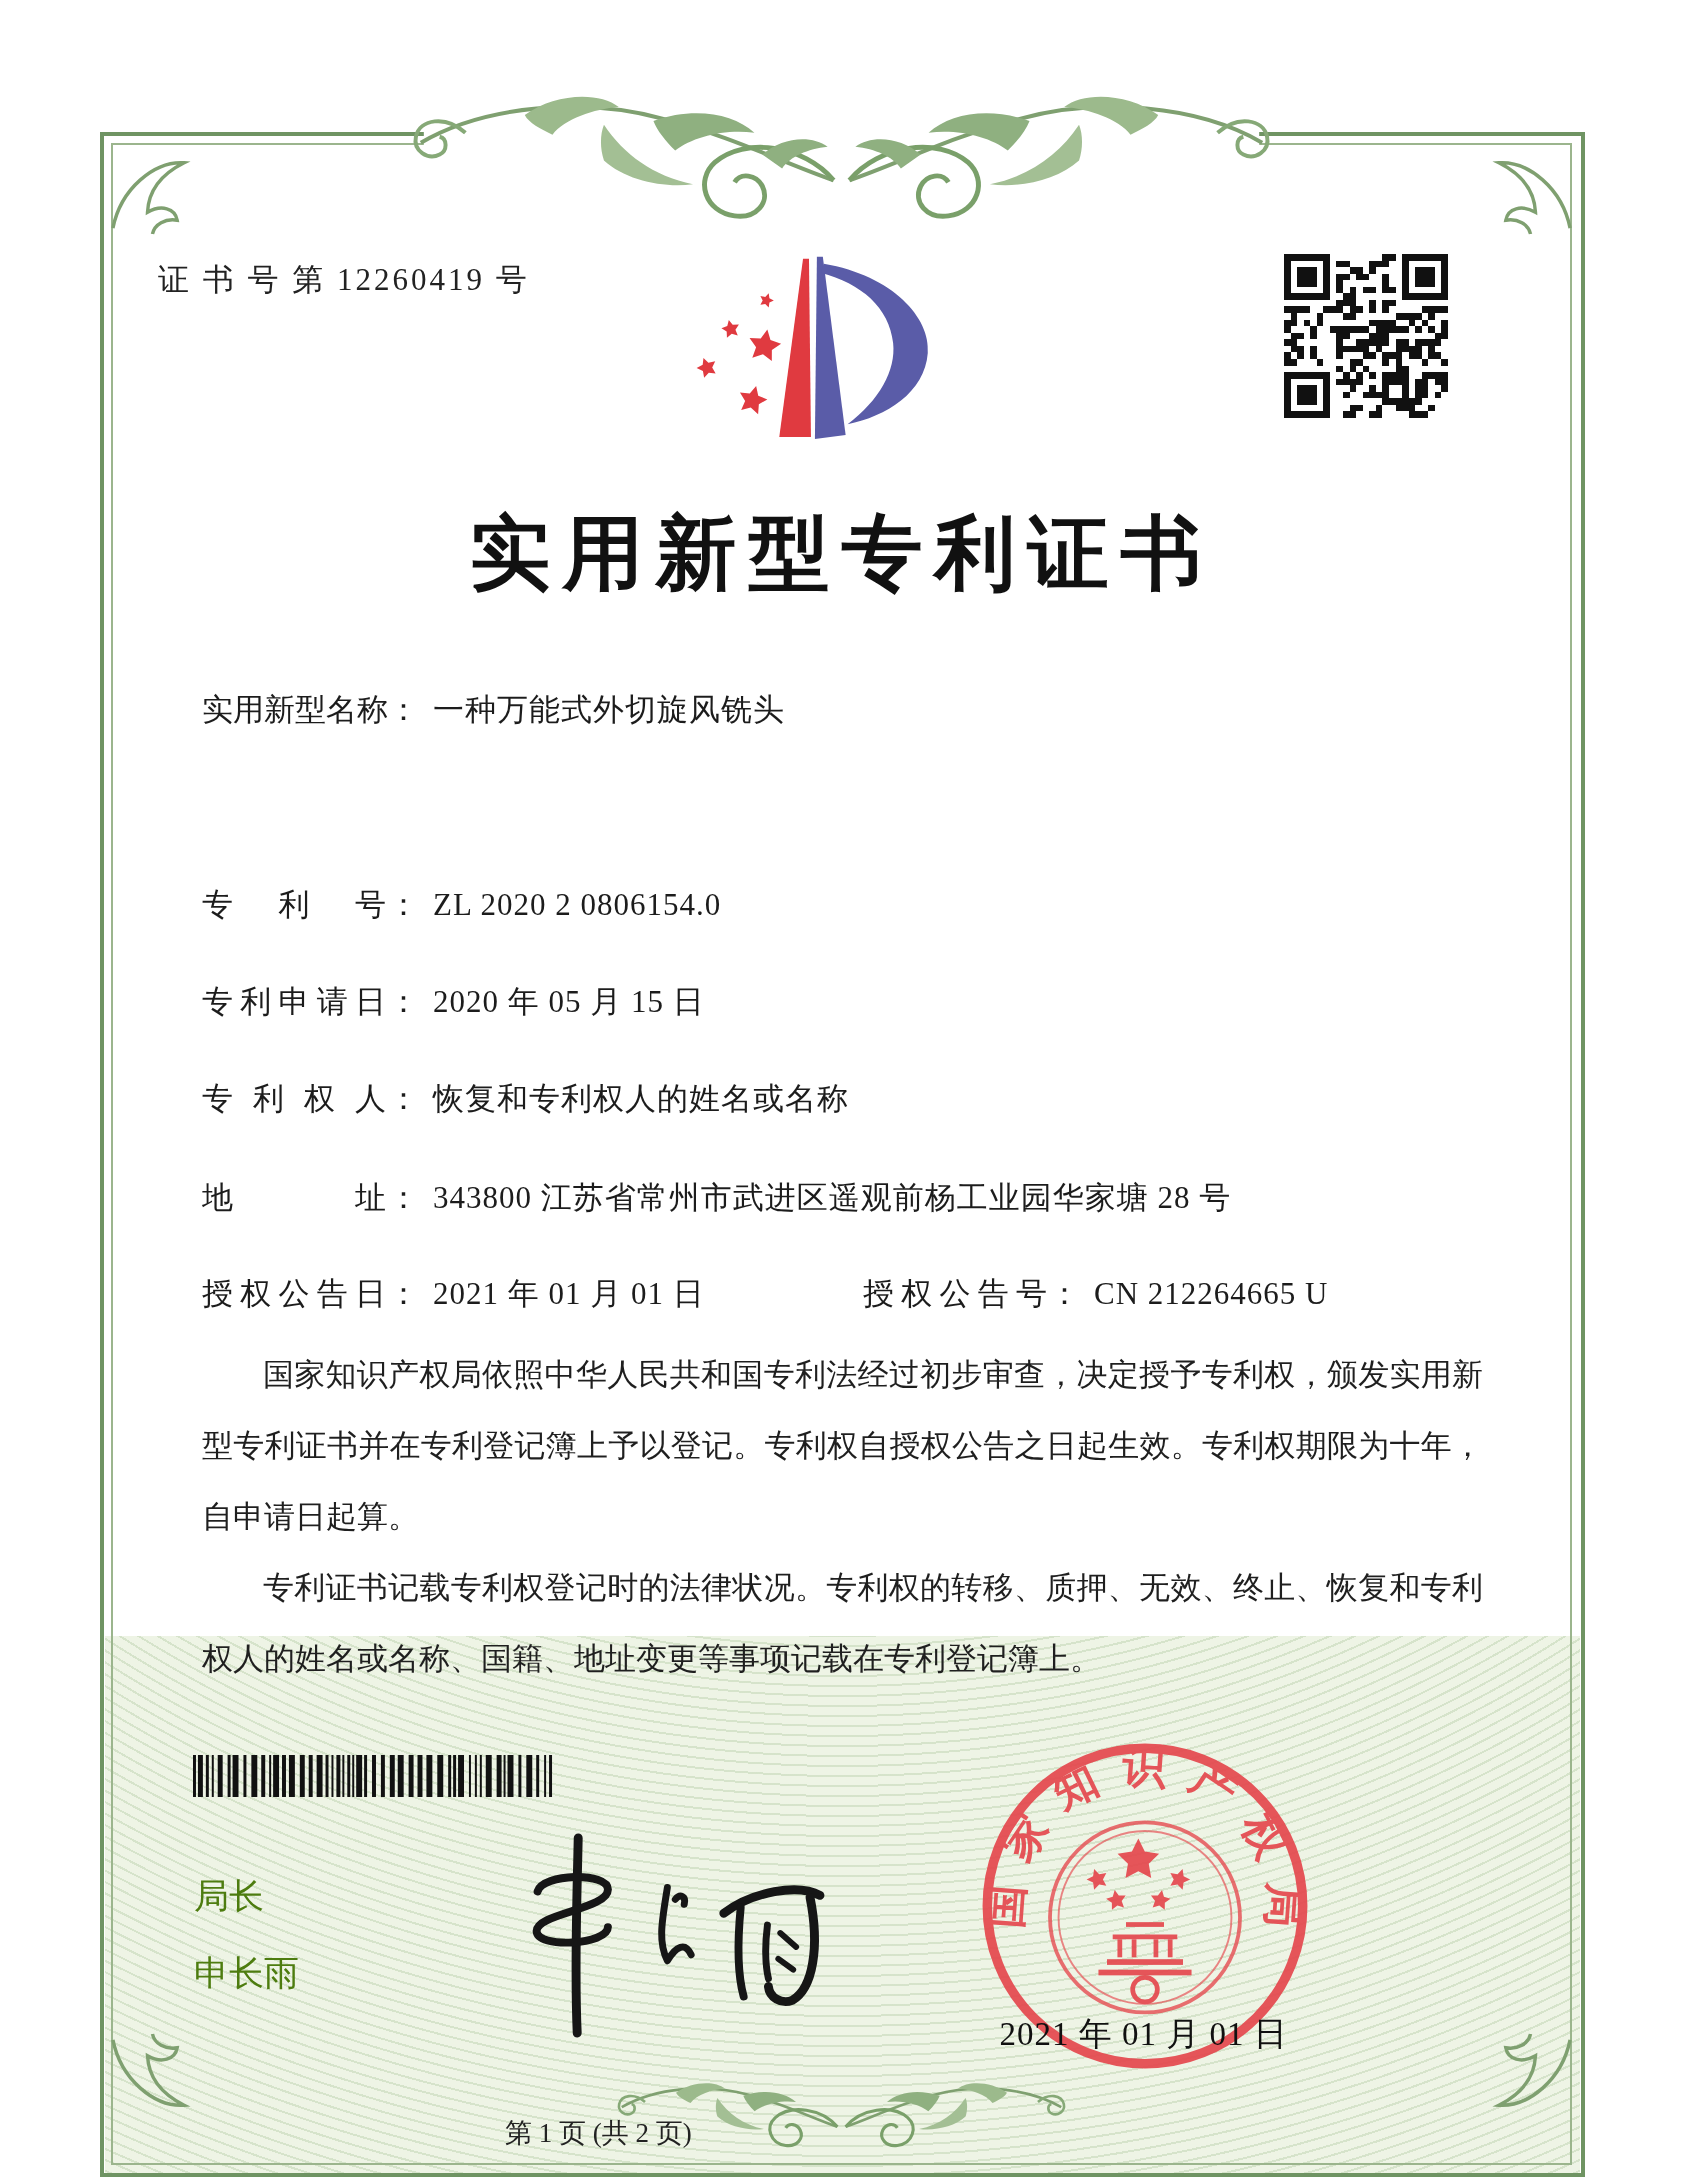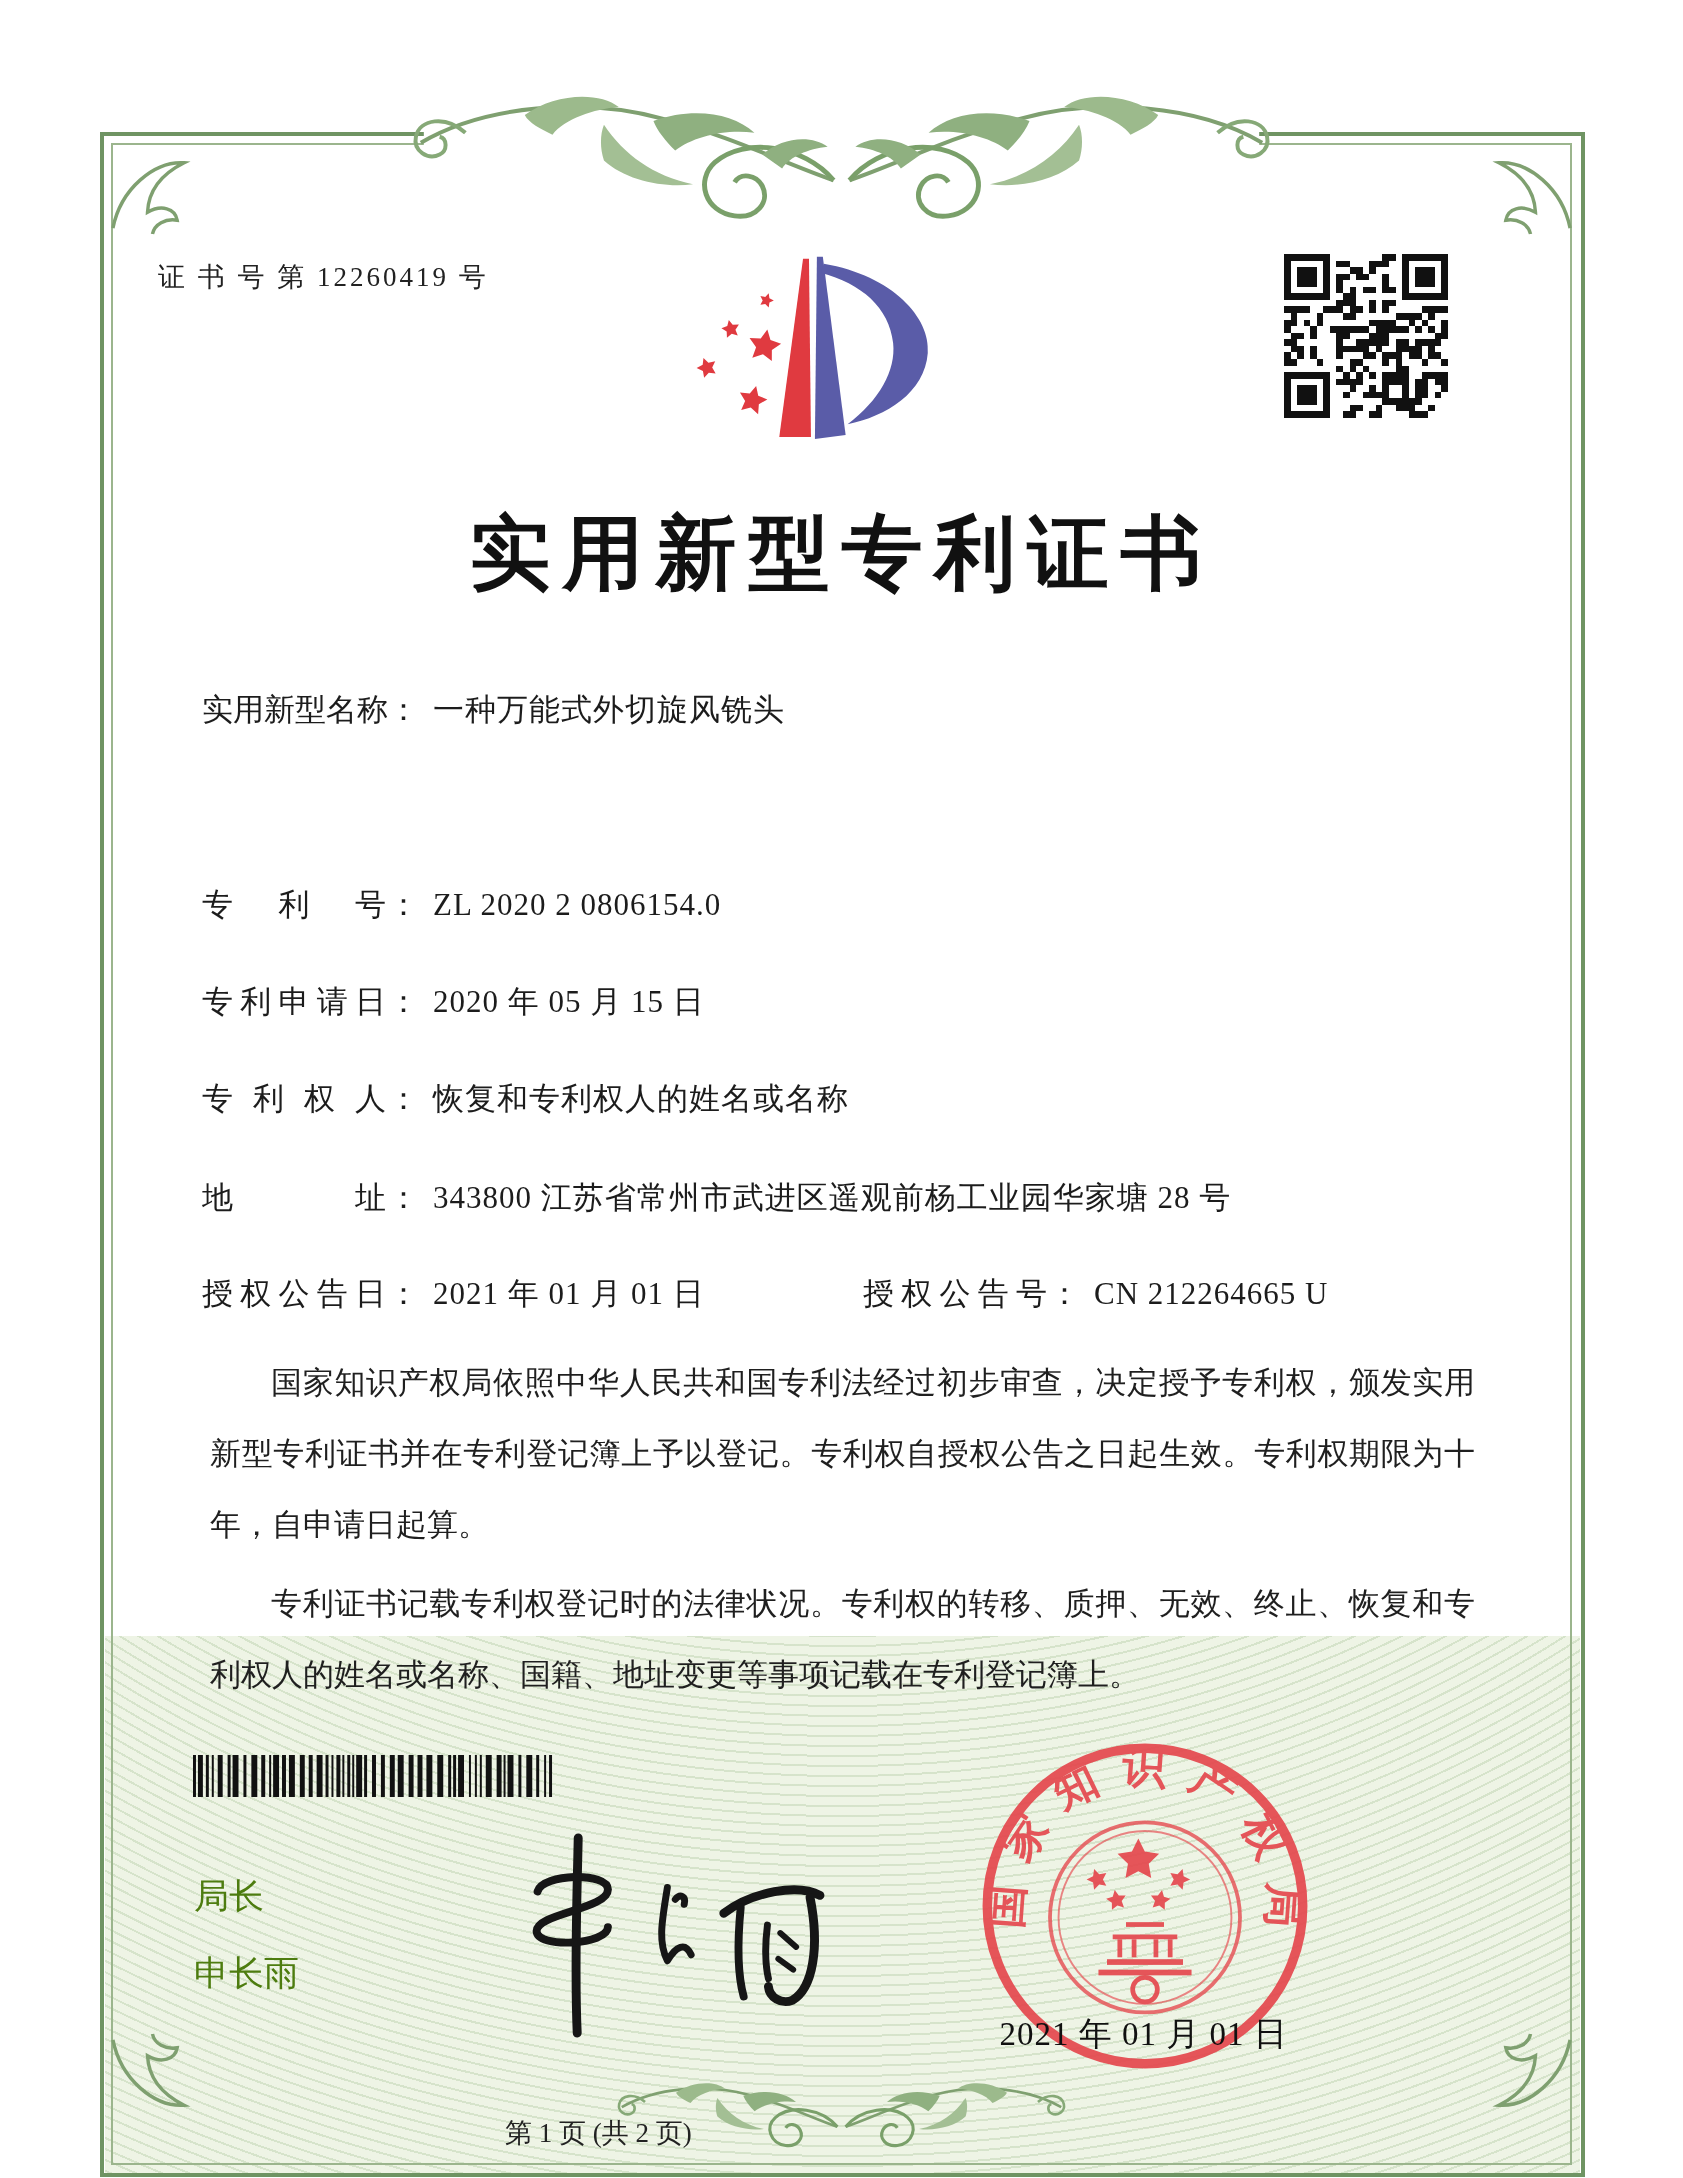--- a/index.html
+++ b/index.html
@@ -15,36 +15,36 @@
 
   
   .border-outer{position:absolute;left:100px;top:132px;width:1477px;height:2037px;
      border:4px solid #6f9463;}
   .border-inner{position:absolute;left:111px;top:143px;width:1457px;height:2018px;
      border:2px solid #9bb58d;}
 
   .orn{position:absolute;}
 
   
-  .cert-no{position:absolute;left:158px;top:259px;font-size:27px;letter-spacing:3px;color:#222;}
+  .cert-no{position:absolute;left:158px;top:259px;font-size:31px;letter-spacing:3px;color:#222;}
   .logo{position:absolute;left:683px;top:244px;}
   .qr{position:absolute;left:1284px;top:254px;}
   .title{position:absolute;left:0;top:500px;width:1683px;text-align:center;
      font-size:81px;font-weight:700;letter-spacing:12px;padding-left:0;box-sizing:border-box;color:#111;}
 
   
   .frow{position:absolute;left:202px;width:1287px;font-size:31px;white-space:nowrap;}
   .flabel{display:inline-block;width:184px;text-align:justify;text-align-last:justify;vertical-align:top;}
   .fcolon{display:inline-block;margin:0 14px 0 2px;}
   .fvalue{letter-spacing:1px;}
   .fpair2{position:absolute;left:661px;top:0;}
 
   
   .body-text{position:absolute;left:202px;top:1339px;width:1281px;}
-  .body-text p{margin:8px;font-size:31px;line-height:71px;text-align:justify;text-indent:61px;color:#1f1f1f;}
+  .body-text p{margin:0;font-size:31px;line-height:71px;text-align:justify;text-indent:61px;color:#1f1f1f;}
 
   
   .barcode{position:absolute;left:193px;top:1755px;}
   .commissioner{position:absolute;left:194px;top:1857px;font-family:"Liberation Sans","DejaVu Sans",sans-serif;
      font-size:35px;color:#4d7c0f;line-height:77px;}
   .signature{position:absolute;left:483px;top:1830px;}
   .seal{position:absolute;left:974px;top:1735px;opacity:0.93;}
   .seal-date{position:absolute;left:975px;top:2012px;width:337px;text-align:center;
      font-size:33px;letter-spacing:1px;color:#101010;z-index:6;}
   .page-footer{position:absolute;left:505px;top:2115px;width:495px;text-align:left;font-size:27px;color:#222;}

